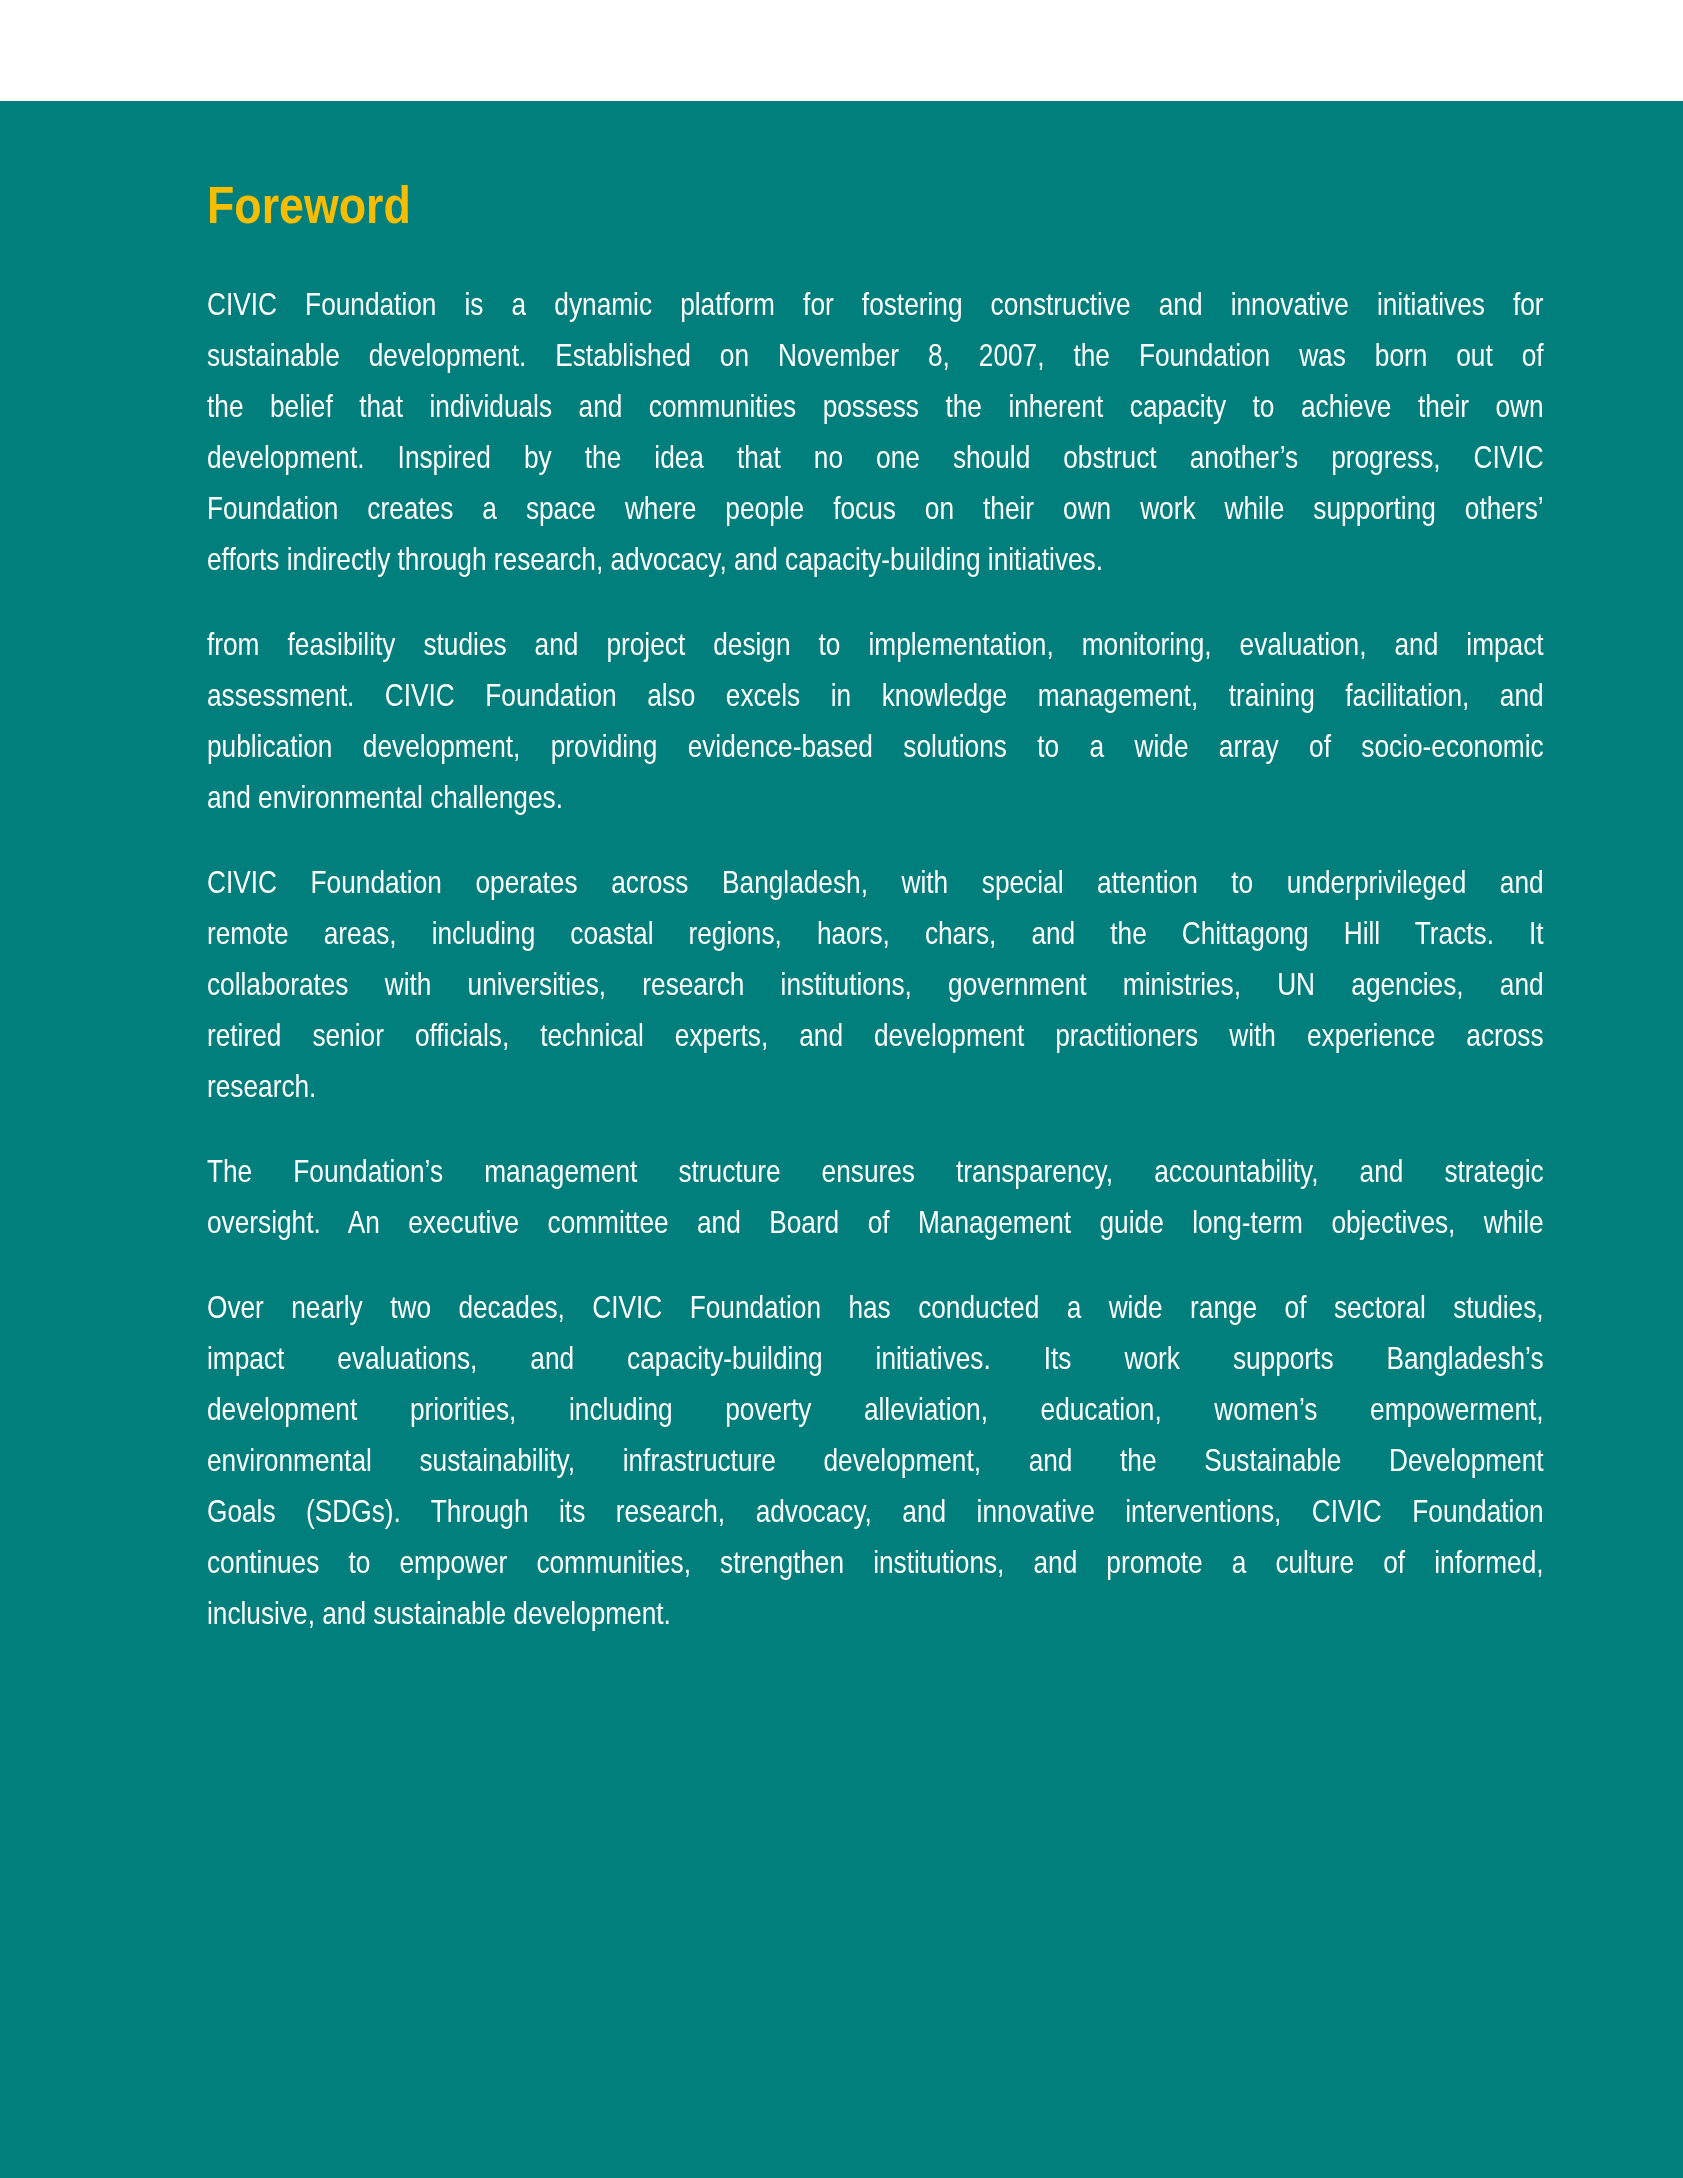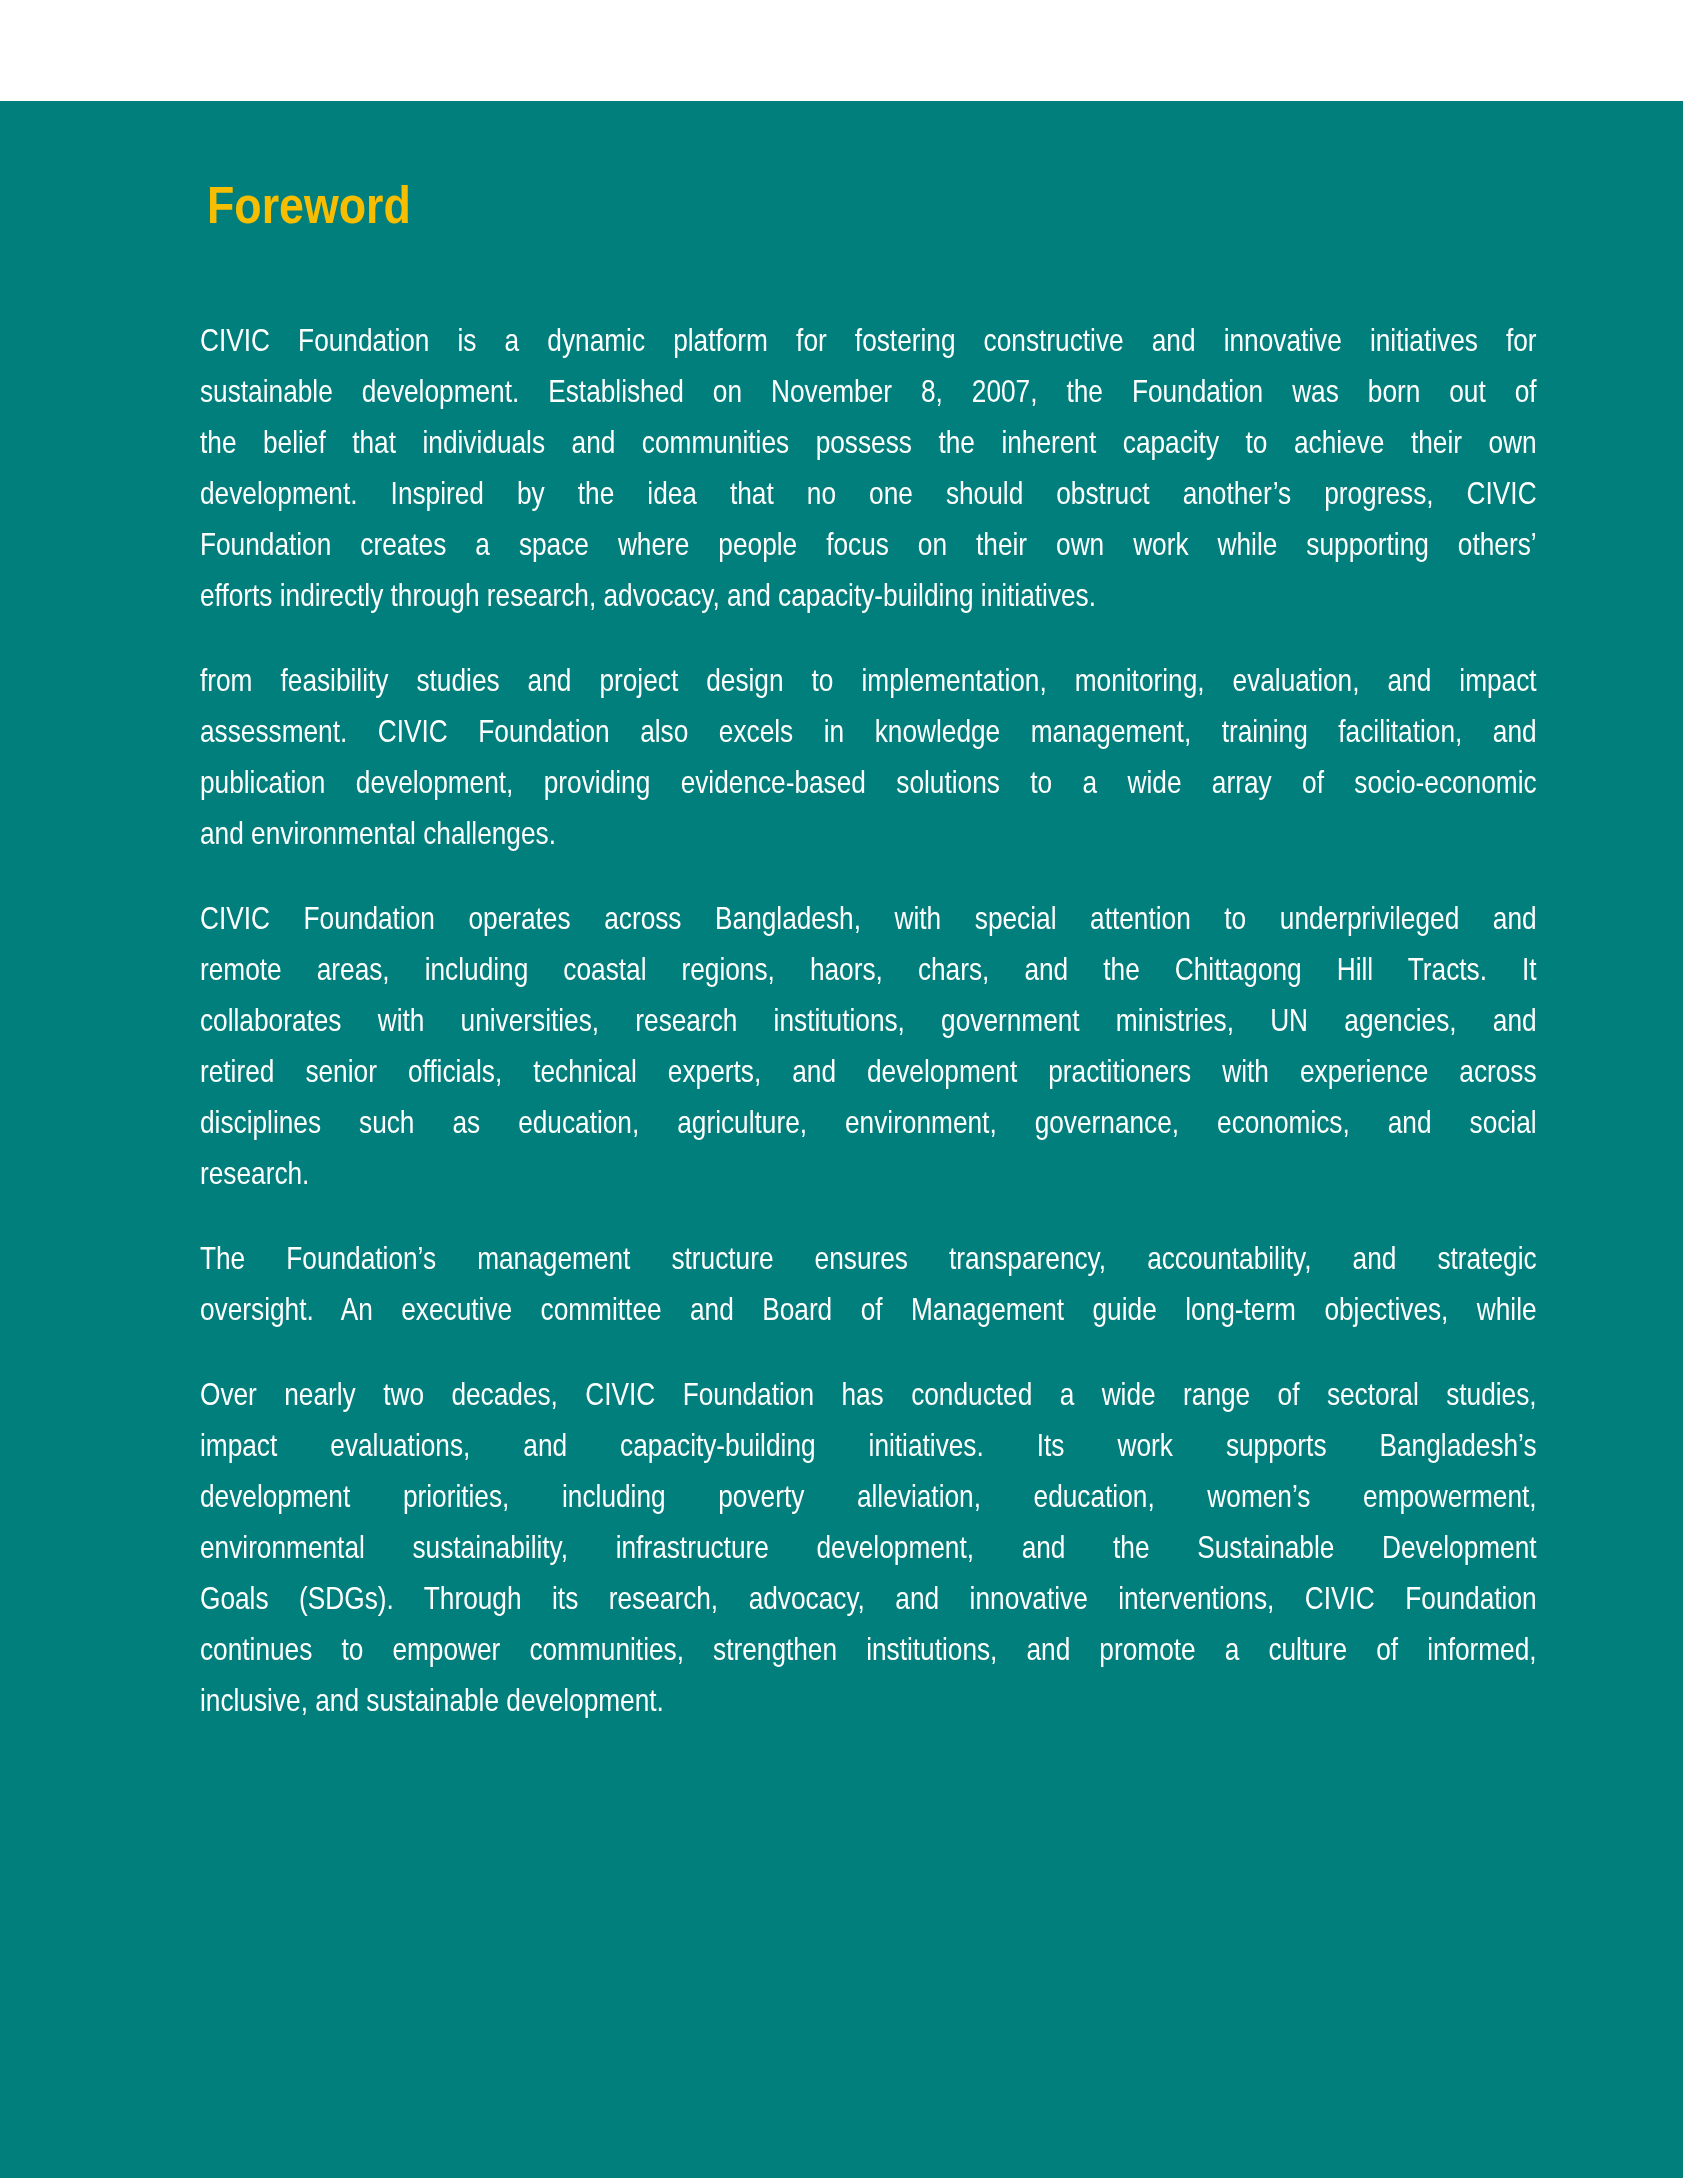--- a/index.html
+++ b/index.html
@@ -27,23 +27,22 @@
     font-weight: bold;
     font-size: 52px;
     line-height: 59px;
     color: #f7bd00;
     transform: scaleX(0.86);
     transform-origin: left top;
     white-space: nowrap;
   }
   .content {
     position: absolute;
-    left: 200px; top: 279px;
+    left: 207px; top: 279px;
     width: 1337px;
-    margin-top: 36px;
   }
   .para { margin: 0 0 34px 0; }
   .line {
     height: 51px;
     line-height: 51px;
     width: 1337px;
     overflow: visible;
     white-space: nowrap;
     position: relative;
   }
@@ -117,23 +116,20 @@
       </div>
     <div class="line">
         <span class="line-inner" style="color: rgb(255, 255, 255);">remote areas, including coastal regions, haors, chars, and the Chittagong Hill Tracts. It</span>
       </div>
     <div class="line">
         <span class="line-inner" style="color: rgb(255, 255, 255);">collaborates with universities, research institutions, government ministries, UN agencies, and</span>
       </div>
     <div class="line">
         <span class="line-inner" style="color: rgb(255, 255, 255);">retired senior officials, technical experts, and development practitioners with experience across</span>
       </div>
-    <div class="line">
-        <span class="line-inner" style="color: rgb(255, 255, 255);">disciplines such as education, agriculture, environment, governance, economics, and social</span>
-      </div>
     <div class="line last">
         <span class="line-inner" style="color: rgb(255, 255, 255);">research.</span>
       </div>
   </div>
 
   <div class="para">
     <div class="line">
         <span class="line-inner" style="color: rgb(255, 255, 255);">The Foundation’s management structure ensures transparency, accountability, and strategic</span>
       </div>
     <div class="line">

